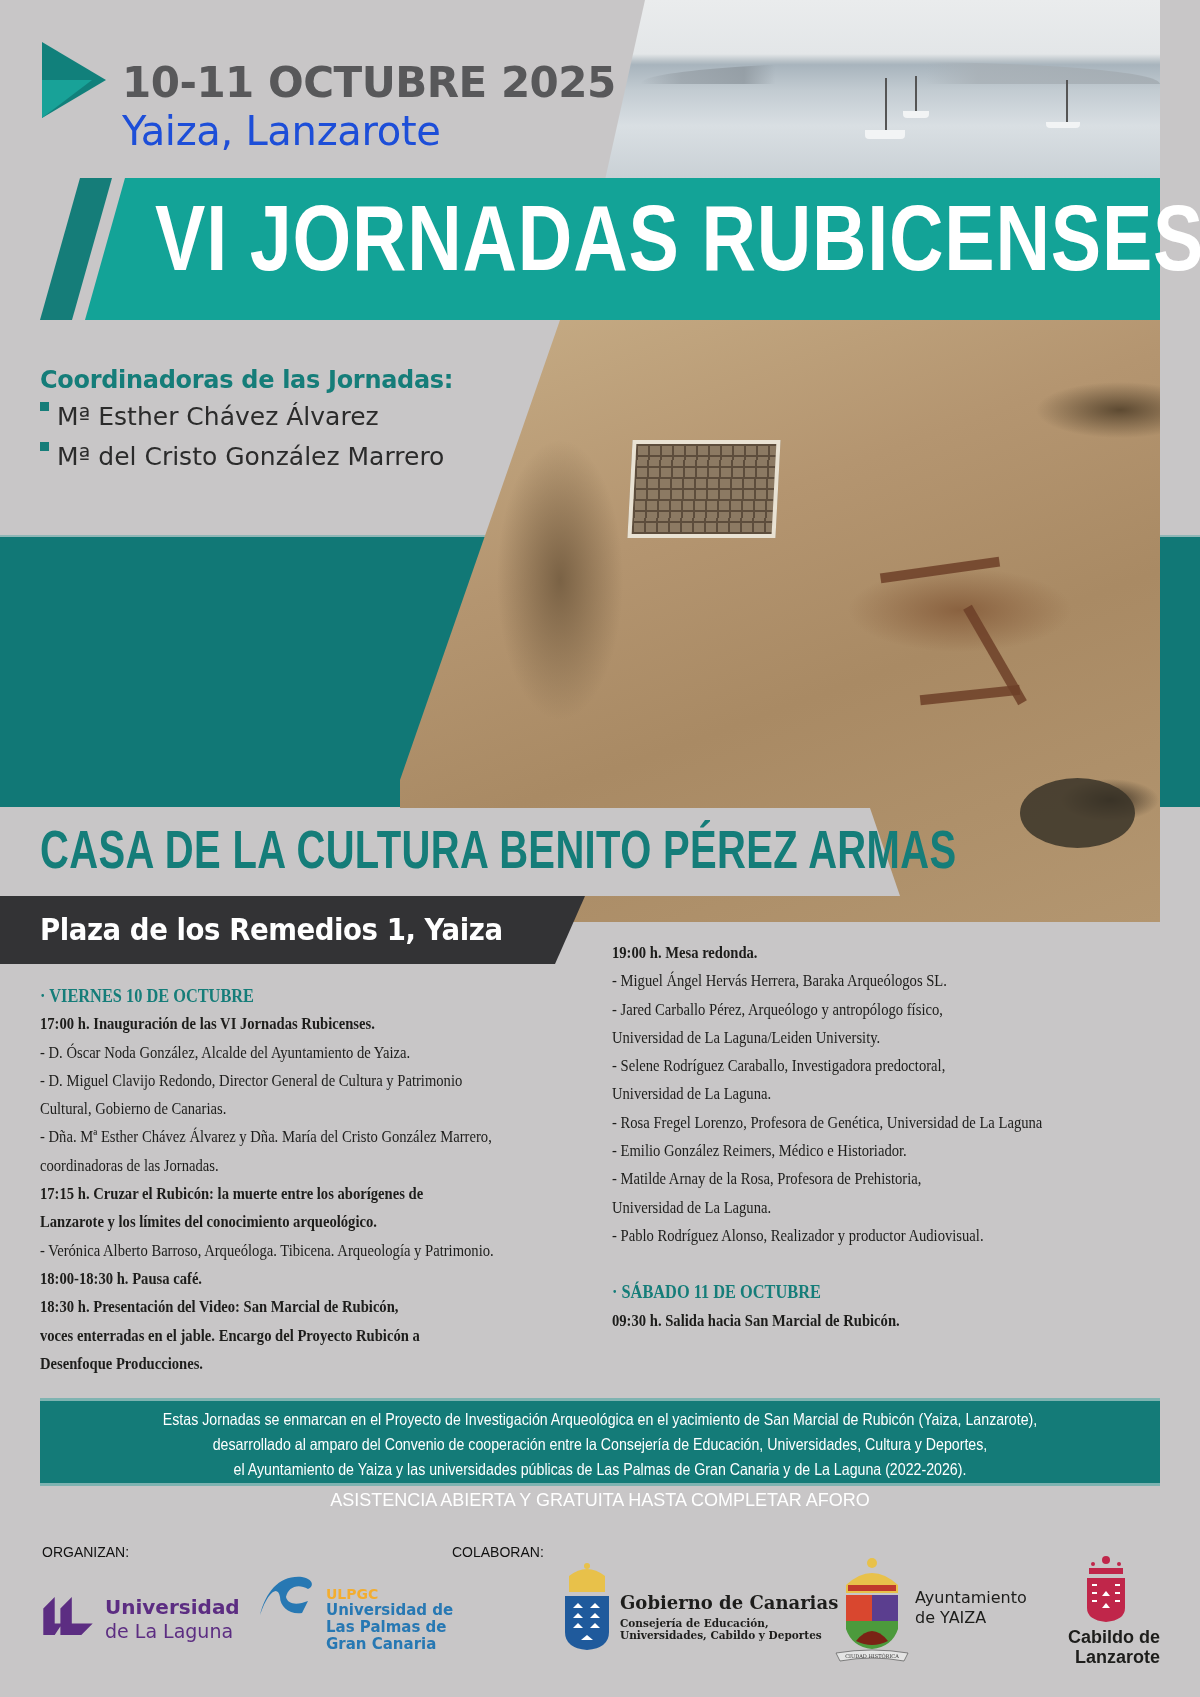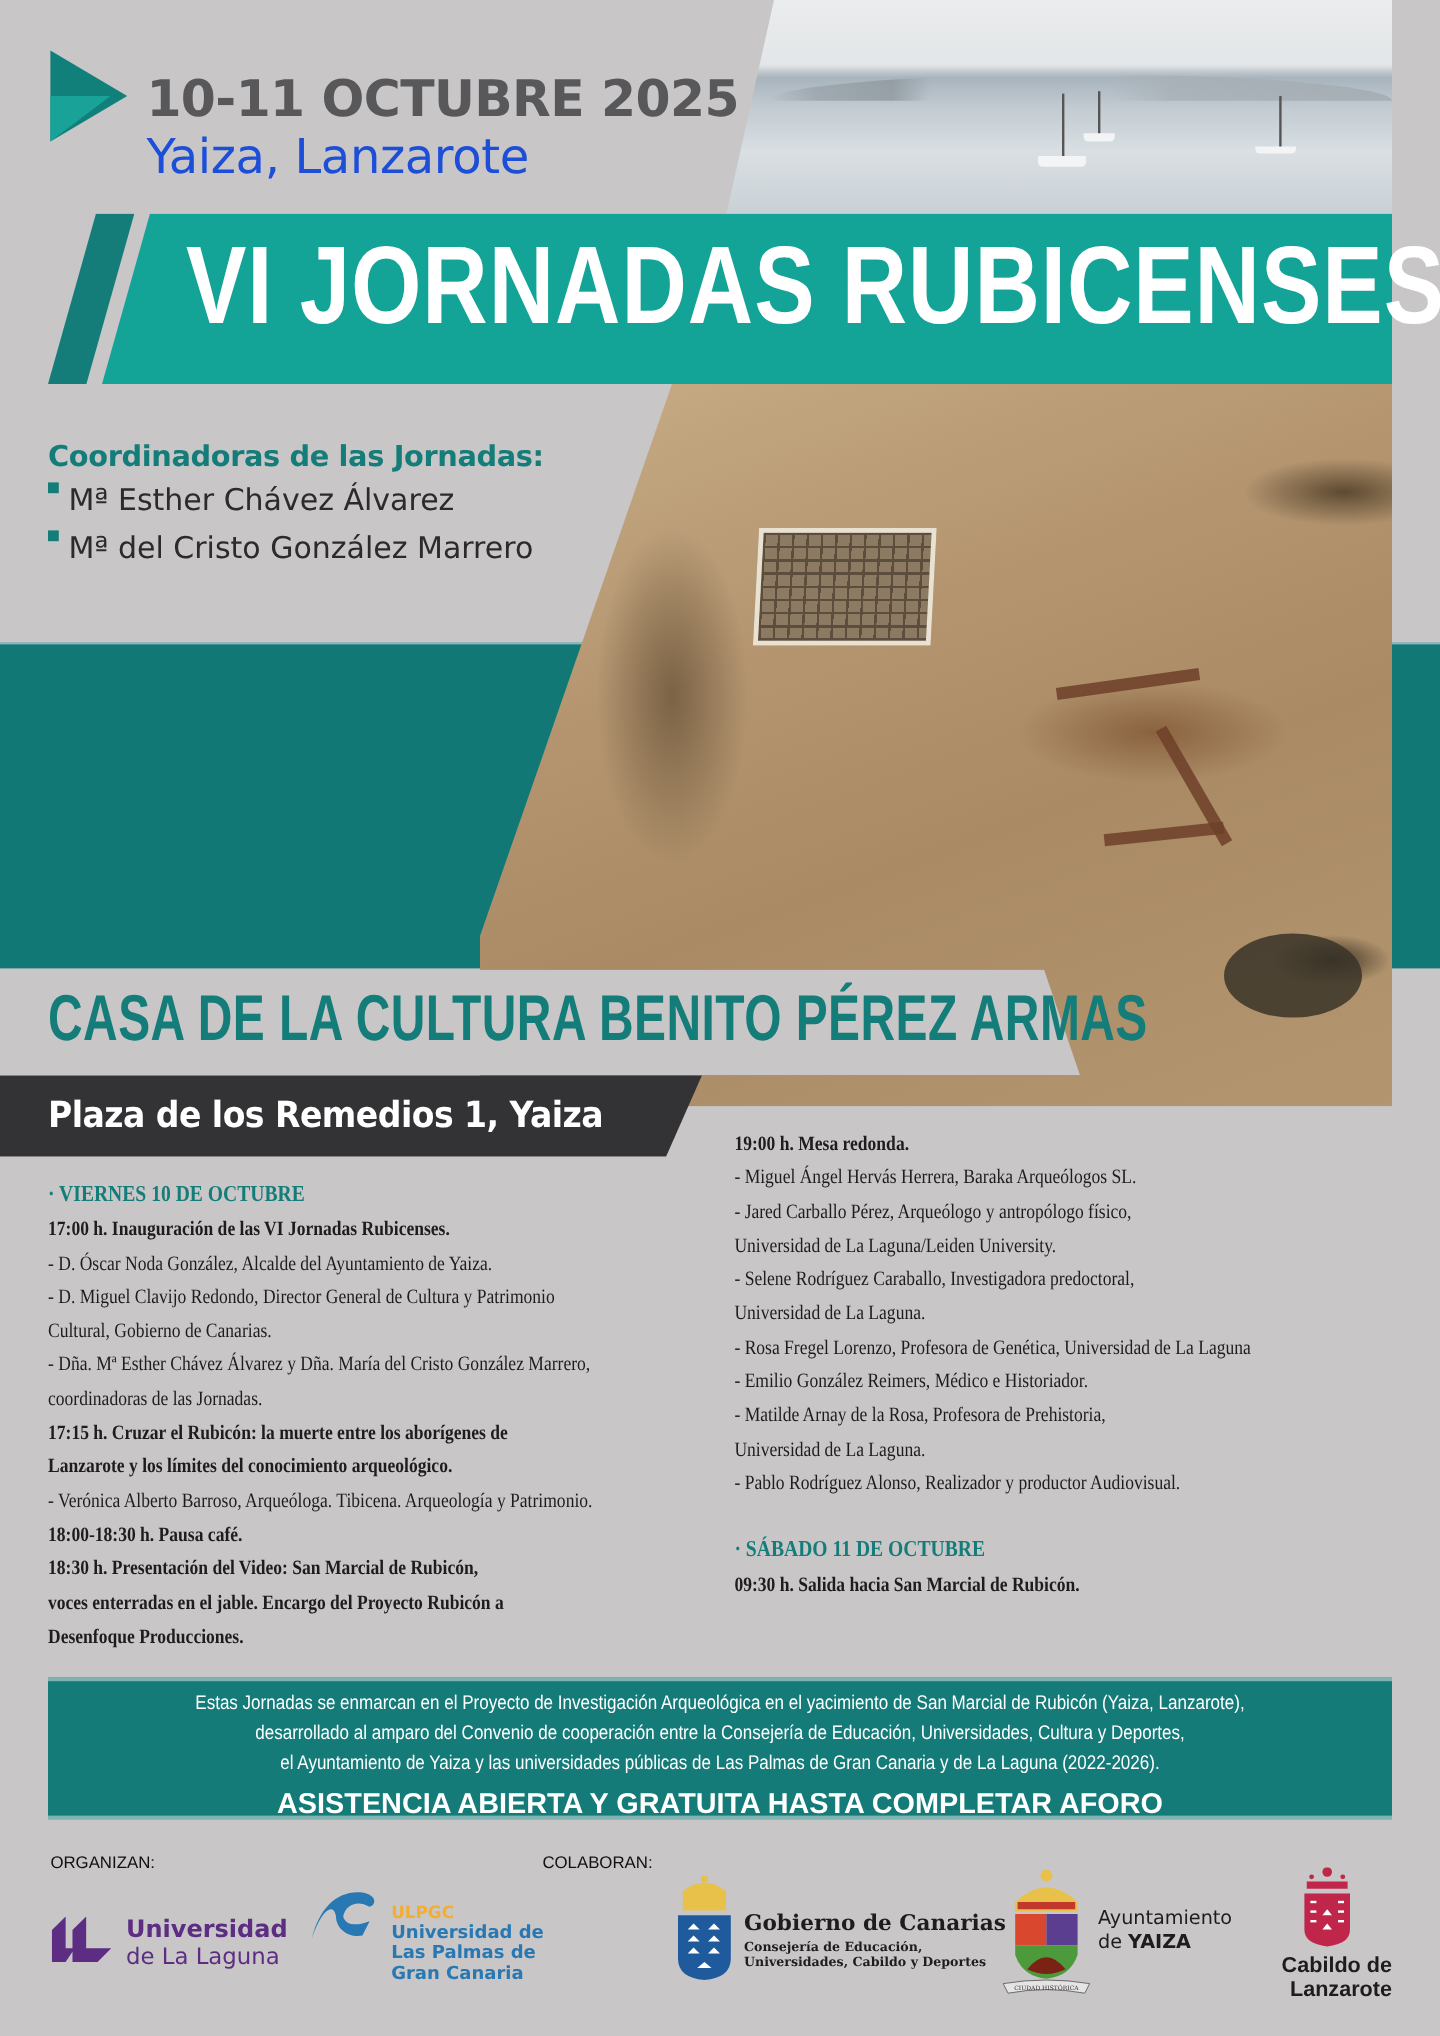--- a/index.html
+++ b/index.html
@@ -55,38 +55,38 @@
   .bottom-gray{left:0;top:922px;width:1200px;height:775px;background:#c8c6c7}
 
   
   .col{position:absolute;font-family:Liberation Serif, serif;font-size:17px;line-height:28.3px;color:#1d1d1b}
   .col .line{white-space:nowrap;transform:scaleX(.86);transform-origin:left}
   .col .b{font-weight:700}
   .col .day{color:#157d79;font-weight:700;font-size:19px}
   .col .gap{height:28px}
 
   
-  .info{left:40px;top:1398px;width:1120px;height:118px;background:#147b78;border-top:3px solid #7fb3b1;border-bottom:3px solid #7fb3b1;color:#fff;text-align:center;
+  .info{left:40px;top:1398px;width:1120px;height:88px;background:#147b78;border-top:3px solid #7fb3b1;border-bottom:3px solid #7fb3b1;color:#fff;text-align:center;
     font-family:"Liberation Sans Narrow","Liberation Sans",sans-serif}
   .info .p{font-size:16.5px;line-height:25px;transform:scaleX(.86);white-space:nowrap}
   .info .p:first-child{margin-top:6px}
-  .info .cta{font-size:24px;font-weight:700;margin-top:8px}
+  .info .cta{font-size:18px;font-weight:400;margin-top:8px}
 
   
   .lbl{font:400 14px "Liberation Sans",sans-serif;color:#111;top:1544px}
   .ull-mark{left:42px;top:1597px;width:52px;height:38px}
   .ull-t1{left:105px;top:1595px;font:700 20px "DejaVu Sans",sans-serif;color:#5c2d82}
   .ull-t2{left:105px;top:1620px;font:400 19px "DejaVu Sans",sans-serif;color:#5c2d82}
   .ulpgc-t0{left:326px;top:1586px;font:700 14px "DejaVu Sans",sans-serif;color:#f3ad2f}
   .ulpgc-t{left:326px;font:700 15px "DejaVu Sans",sans-serif;color:#2778b3;line-height:17px}
   .gob-t1{left:620px;top:1592px;font:700 18px "DejaVu Serif",serif;color:#1d1d1b}
   .gob-t2{left:620px;top:1617px;font:700 10.5px "DejaVu Serif",serif;color:#1d1d1b;line-height:12px}
   .yz-t1{left:915px;top:1588px;font:400 16px "DejaVu Sans",sans-serif;color:#1d1d1b}
   .yz-t2{left:915px;top:1608px;font:400 16px "DejaVu Sans",sans-serif;color:#1d1d1b}
-  .yz-t2 b{font-weight:700}
+  .yz-t2 b{font-weight:400}
   .cab-t{left:1050px;top:1627px;font:700 18px "Liberation Sans",sans-serif;color:#1d1d1b;text-align:right;line-height:20px;width:110px}
 </style>
 </head>
 <body>
 
 <div class="abs bottom-gray"></div>
 
 <div class="abs teal-edge"></div>
 <div class="abs teal-band"></div>
 

